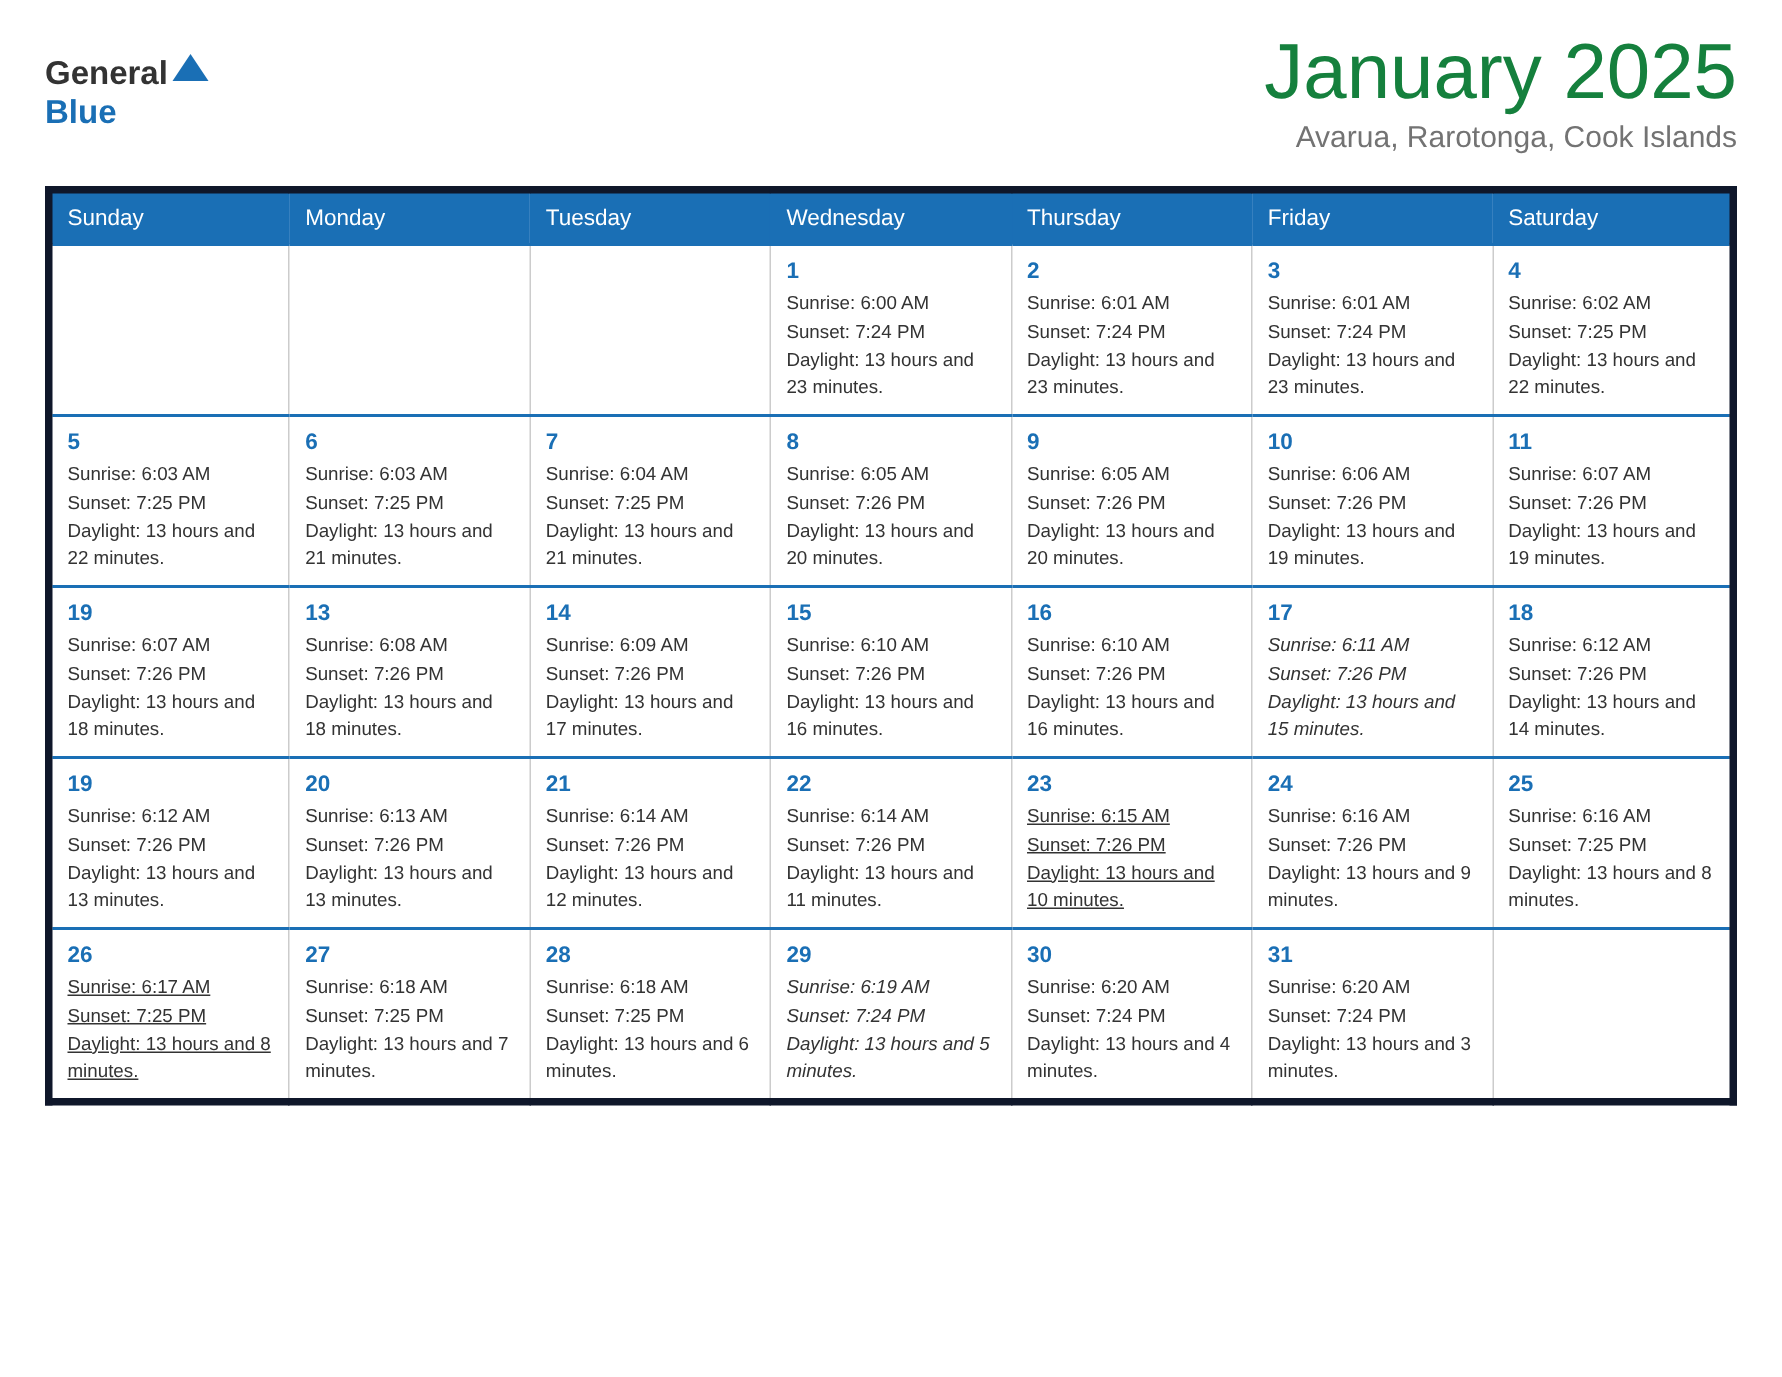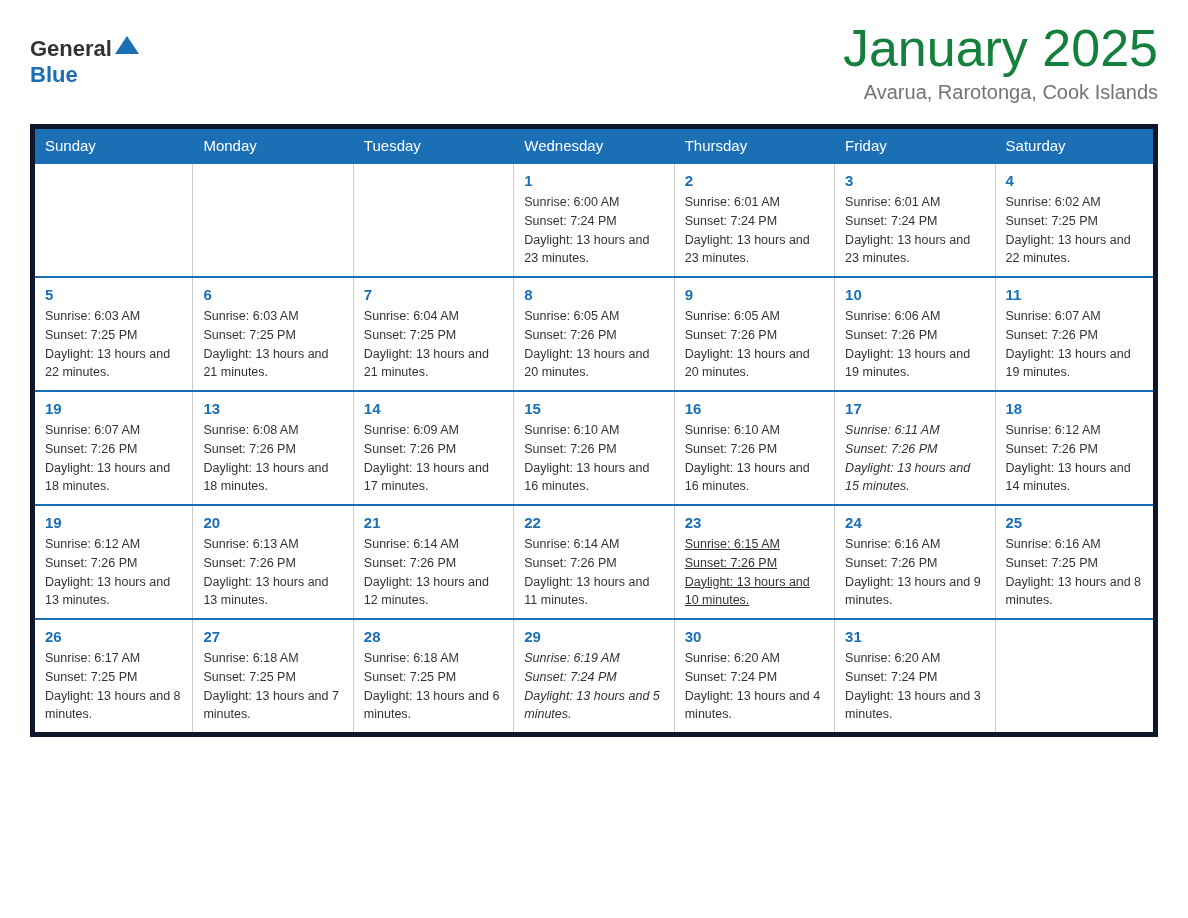--- a/index.html
+++ b/index.html
@@ -281,21 +281,21 @@
         <td>
           <span class="day-number">25</span>
           <div class="day-info" style="white-space: pre-line;">Sunrise: 6:16 AM
 Sunset: 7:25 PM
 Daylight: 13 hours and 8 minutes.</div>
         </td>
       </tr>
       <tr>
         <td>
           <span class="day-number">26</span>
-          <div class="day-info" style="white-space: pre-line;">Sunrise: 6:17 AM
+          <div class="day-info" style="white-space: pre-line; text-decoration: underline;">Sunrise: 6:17 AM
 Sunset: 7:25 PM
 Daylight: 13 hours and 8 minutes.</div>
         </td>
         <td>
           <span class="day-number">27</span>
           <div class="day-info" style="white-space: pre-line;">Sunrise: 6:18 AM
 Sunset: 7:25 PM
 Daylight: 13 hours and 7 minutes.</div>
         </td>
         <td>

